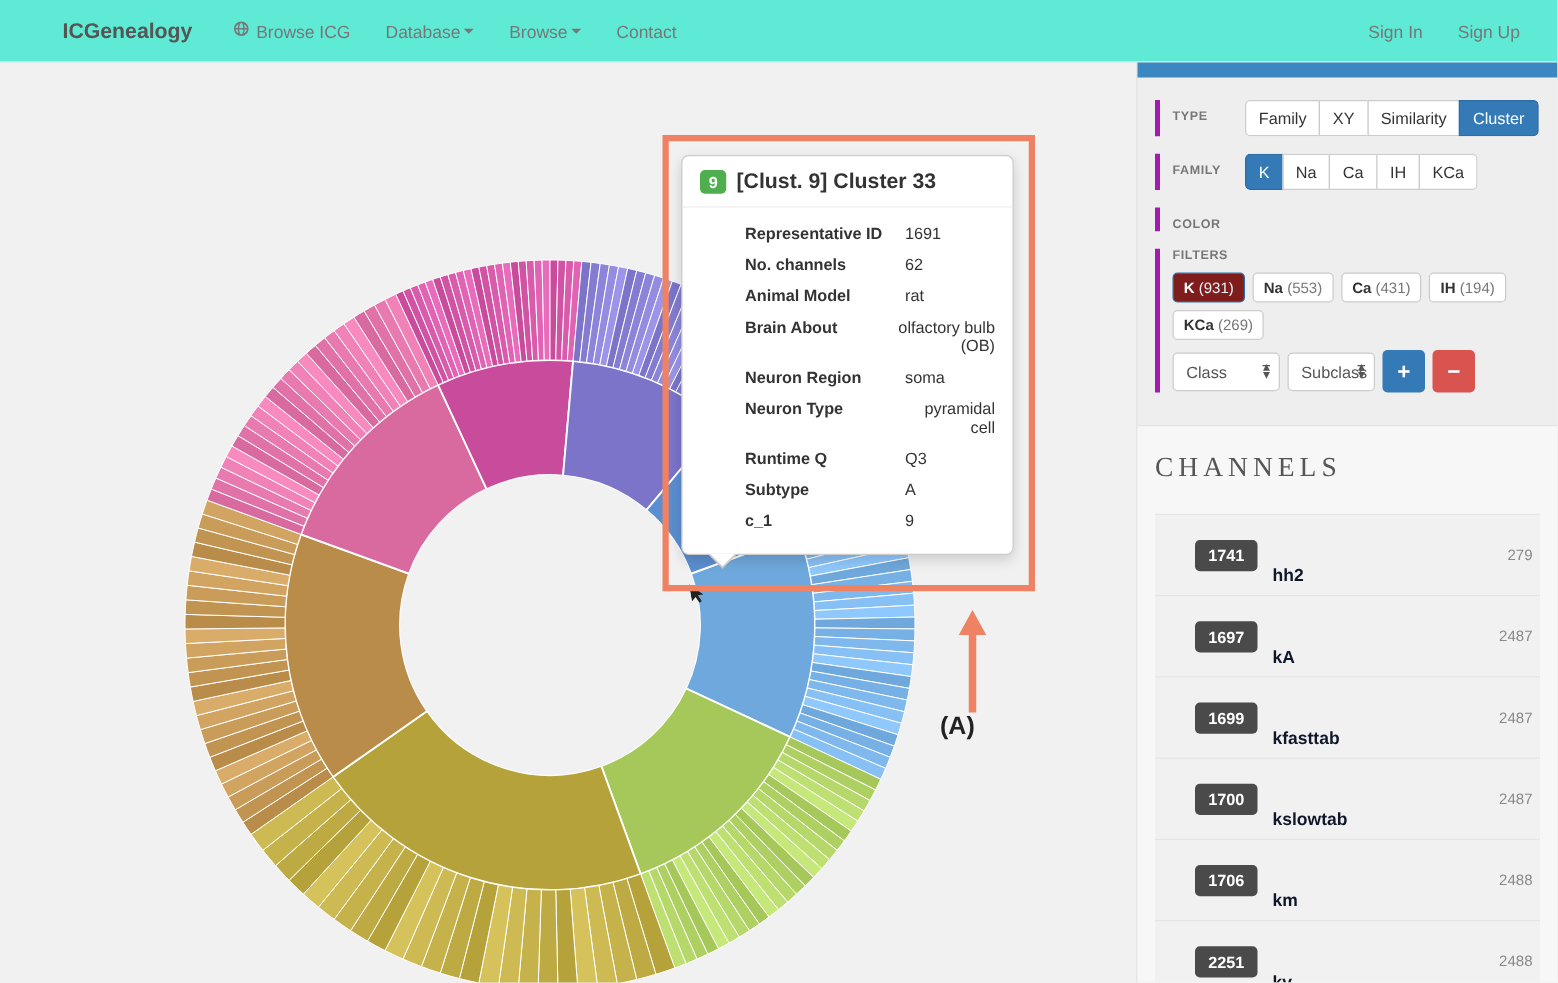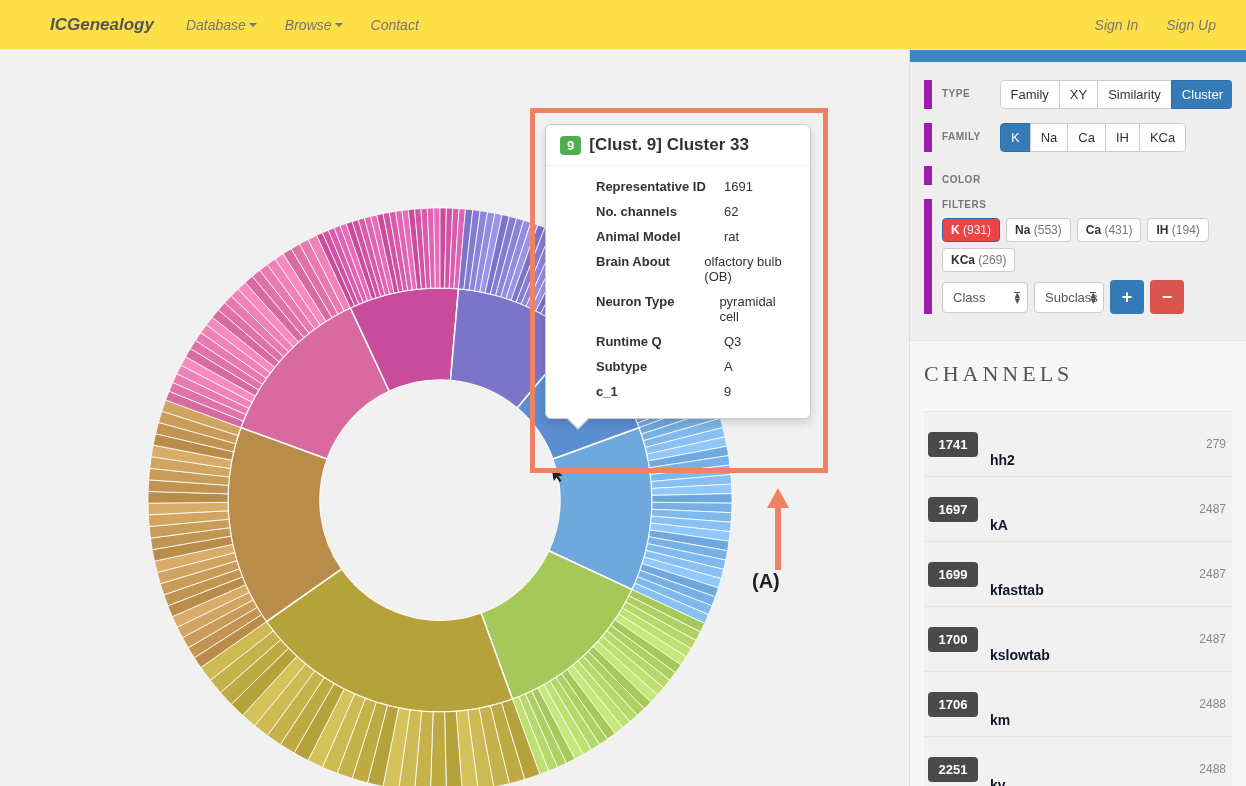--- a/index.html
+++ b/index.html
@@ -8,27 +8,26 @@
     background: #f1f1f1;
     color: #333;
     font-size: 14px;
     width: 1246px;
     height: 786px;
     overflow: hidden;
     position: relative;
   }
   
   .navbar {
-    background: #fde047;
+    background: #5eead4;
     border-bottom: 1px solid #e7e7e7;
     height: 50px;
     display: flex;
     align-items: center;
     padding: 0 16px;
-    font-style: italic;
   }
   .navbar .brand {
     font-weight: 600;
     color: #555;
     font-size: 17px;
     padding: 0 18px 0 34px;
     cursor: pointer;
   }
   .navbar .nav-item {
     color: #777;
@@ -89,21 +88,21 @@
     height: 12px;
     background: #3a87c1;
   }
   .controls {
     padding: 18px 14px 12px 14px;
   }
   .control-row {
     display: flex;
     align-items: flex-start;
     margin-bottom: 14px;
-    border-left: 8px solid #a21caf;
+    border-left: 4px solid #a21caf;
     padding-left: 10px;
   }
   .control-row.filters-row { align-items: flex-start; }
   .control-label {
     width: 58px;
     font-size: 10px;
     letter-spacing: 0.5px;
     font-weight: 700;
     color: #777;
     text-transform: uppercase;
@@ -157,21 +156,21 @@
   }
   .select-arrows span { display:block; }
 
   .color-select { width: 205px; }
   .filters-tags { display:flex; flex-wrap:wrap; gap:6px; }
   .tag {
     background:#fff; border:1px solid #ccc; border-radius:4px;
     padding:4px 8px; font-size:12px; cursor:pointer; color:#333;
   }
   .tag b { font-weight:700; }
-  .tag.active { background:#ef4444; border-color:#2e6da4; color:#fff; }
+  .tag.active { background:#7f1d1d; border-color:#2e6da4; color:#fff; }
   .tag.active b { color:#fff; }
   .tag .count { color:#777; } .tag.active .count { color:#e8f1f8; }
 
   .filter-actions { display:flex; gap:6px; margin-top:8px; align-items:center;}
   .filter-actions .select { width: 86px; }
   .filter-actions .select.sub { width: 70px; }
   .btn-square {
     width: 34px; height: 34px; border-radius:4px; color:#fff;
     display:flex; align-items:center; justify-content:center;
     font-size:18px; font-weight:700; cursor:pointer; border:none;
@@ -196,21 +195,21 @@
     background:#9c9c9c;color:#fff;padding:3px 7px;border-radius:3px;margin-right:10px;font-size:10px;
   }
   .channels-header .name-head { flex:1; }
   .channel-row {
     display:flex; align-items:center; background:#f1f1f1;
     border-top:1px solid #e5e5e5; padding:8px 6px 8px 4px;
     cursor:pointer;
   }
   .channel-row .icg-badge {
     background:#4a4a4a; color:#fff; font-weight:700; font-size:13px;
-    padding:5px 10px; border-radius:4px; margin-right:12px; min-width:50px; text-align:center;
+    padding:5px 10px; border-radius:4px; margin-right:12px; min-width:50px; text-align:center;margin-left:28px;
   }
   .channel-row .ch-name { flex:1; font-weight:700; color:#0f172a; font-size:14px;margin-top:32px;}
   .channel-row .modeldb { color:#888; font-size:12px; }
 
   
   .annotation-box {
     position:absolute;
     left:530px; top:58px;
     width:298px; height:365px;
     border:5px solid #ee8262;
@@ -251,40 +250,48 @@
     padding:10px 14px; border-bottom:1px solid #eee; display:flex; align-items:center; gap:8px;
   }
   .popover-header .clust-badge {
     background:#4fae4e; color:#fff; border-radius:4px; font-weight:700; font-size:13px;
     padding:2px 7px;
   }
   .popover-header .title { font-weight:700; font-size:17px; color:#333;}
   .popover-body { padding:8px 14px 14px 14px; font-size:13px;}
   .popover-body .prow { display:flex; padding:5px 0; }
   .popover-body .pkey { width:128px; font-weight:700; color:#333;margin-left:36px;}
-  .popover-body .pval { color:#333; }
+  .popover-body .pval { color:#333;text-align:right; }
 
   
   .cursor-glyph {
     position:absolute; left:553px; top:416px; font-size:16px; color:#222;
     transform: rotate(-10deg);
   }
 
   
   .sunburst {
     position:absolute;
     left:120px; top:130px;
     width:640px; height:640px;
   }
 </style>
 </head>
 <body>
 
 <div class="navbar">
   <div class="brand">ICGenealogy</div>
+  <div class="nav-item">
+    <span class="globe">
+      <svg class="globe-svg" viewBox="0 0 24 24">
+          <path d="M12 2a10 10 0 100 20 10 10 0 000-20zm7.9 9h-3.1a16 16 0 00-1.3-5.6A8 8 0 0119.9 11zM12 4c1 0 2.5 2.4 2.9 7H9.1C9.5 6.4 11 4 12 4zM8.5 5.4A16 16 0 007.2 11H4.1a8 8 0 014.4-5.6zM4.1 13h3.1a16 16 0 001.3 5.6A8 8 0 014.1 13zM12 20c-1 0-2.5-2.4-2.9-7h5.8c-.4 4.6-1.9 7-2.9 7zm3.5-1.4a16 16 0 001.3-5.6h3.1a8 8 0 01-4.4 5.6z"></path>
+        </svg>
+    </span>
+    <span>Browse ICG</span>
+  </div>
   <div class="nav-item">
     <span>Database</span>
     <span class="caret"></span>
   </div>
   <div class="nav-item">
     <span>Browse</span>
     <span class="caret"></span>
   </div>
   <div class="nav-item">Contact</div>
   <div class="spacer"></div>
@@ -519,20 +526,24 @@
           </div>
           <div class="prow">
             <div class="pkey">Animal Model</div>
             <div class="pval">rat</div>
           </div>
           <div class="prow">
             <div class="pkey">Brain About</div>
             <div class="pval">olfactory bulb (OB)</div>
           </div>
           <div class="prow">
+            <div class="pkey">Neuron Region</div>
+            <div class="pval">soma</div>
+          </div>
+          <div class="prow">
             <div class="pkey">Neuron Type</div>
             <div class="pval">pyramidal cell</div>
           </div>
           <div class="prow">
             <div class="pkey">Runtime Q</div>
             <div class="pval">Q3</div>
           </div>
           <div class="prow">
             <div class="pkey">Subtype</div>
             <div class="pval">A</div>

